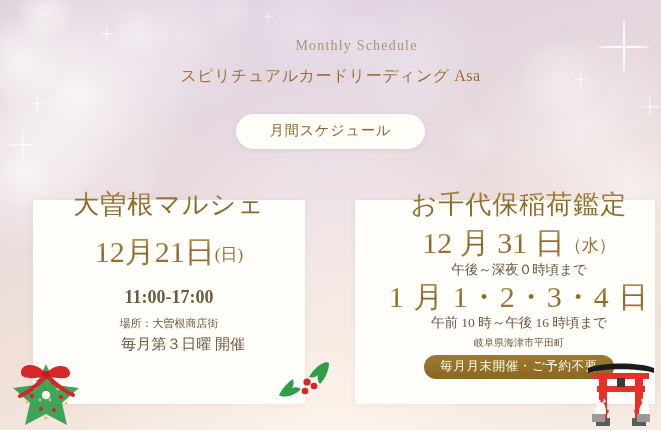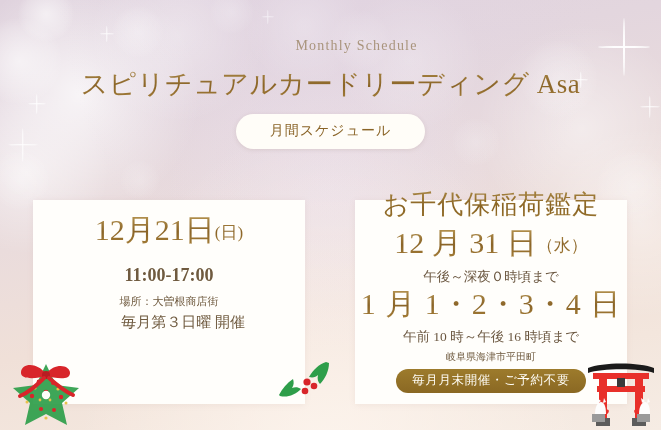--- a/index.html
+++ b/index.html
@@ -75,21 +75,21 @@
     color: #a9947c;
     z-index: 4;
     padding-left: 26px;
   }
   .main-title {
     position: absolute;
     top: 66px;
     left: 0;
     width: 100%;
     text-align: center;
-    font-size: 27px;
+    font-size: 16px;
     letter-spacing: 0.5px;
     color: #8c6a32;
     background: linear-gradient(180deg, #b08f4d 0%, #8a6427 55%, #a9843f 100%);
     -webkit-background-clip: text;
     background-clip: text;
     -webkit-text-fill-color: transparent;
     font-weight: normal;
     z-index: 4;
     white-space: nowrap;
   }
@@ -113,21 +113,21 @@
   }
 
   
   .card {
     position: absolute;
     background: #fffefb;
     z-index: 3;
     box-shadow: 0 1px 6px rgba(160,130,120,0.10);
   }
   #card-left  { left: 33px;  top: 200px; width: 272px; height: 204px; }
-  #card-right { left: 355px; top: 200px; width: 272px; height: 204px; }
+  #card-right { left: 355px; top: 200px; width: 272px; height: 204px; padding-left: 28px; }
 
   .card-title {
     text-align: center;
     font-size: 26px;
     letter-spacing: 1px;
     color: #8a6427;
     background: linear-gradient(180deg, #ad8b48 0%, #87611f 60%, #a07c36 100%);
     -webkit-background-clip: text;
     background-clip: text;
     -webkit-text-fill-color: transparent;
@@ -182,21 +182,21 @@
   }
 
   #card-left .card-title { margin-top: -13px; }
   #card-left .date-big   { margin-top: 13px; }
   #card-left .sub        { margin-top: 15px; font-weight: bold; }
   #card-left .venue      { margin-top: 5px; }
   #card-left .note       { margin-top: 2px; }
 
   #card-right .card-title { margin-top: -13px; }
   #card-right .date-big   { margin-top: 4px; }
-  #card-right .sub-sm     { margin-top: 8px; }
+  #card-right .sub-sm     { margin-top: 1px; }
   #card-right .date-big.second { margin-top: 1px; letter-spacing: 1px; }
   #card-right .addr       { margin-top: 3px; font-size: 10px; text-align: center; color: #6f5a3f; white-space: nowrap;}
 
   .badge-wrap { text-align: center; margin-top: 5px; }
   .badge {
     display: inline-block;
     background: linear-gradient(180deg, #9d7b2c 0%, #8a6823 100%);
     color: #fffdf6;
     border-radius: 999px;
     font-size: 12.5px;
@@ -257,20 +257,21 @@
     </div>
 
   <div class="eyebrow">Monthly Schedule</div>
   <div class="main-title">スピリチュアルカードリーディング Asa</div>
 
   <div class="pill-wrap">
     <span class="pill">月間スケジュール</span>
   </div>
 
   <div class="card" id="card-left">
+    <div class="card-title">大曽根マルシェ</div>
     <div class="date-big">
       <span>12月21日</span><span class="dow">(日)</span>
     </div>
     <div class="sub">11:00-17:00</div>
     <div class="venue">場所：大曽根商店街</div>
     <div class="note">毎月第３日曜 開催</div>
   </div>
 
   <div class="card" id="card-right">
     <div class="card-title">お千代保稲荷鑑定</div>

